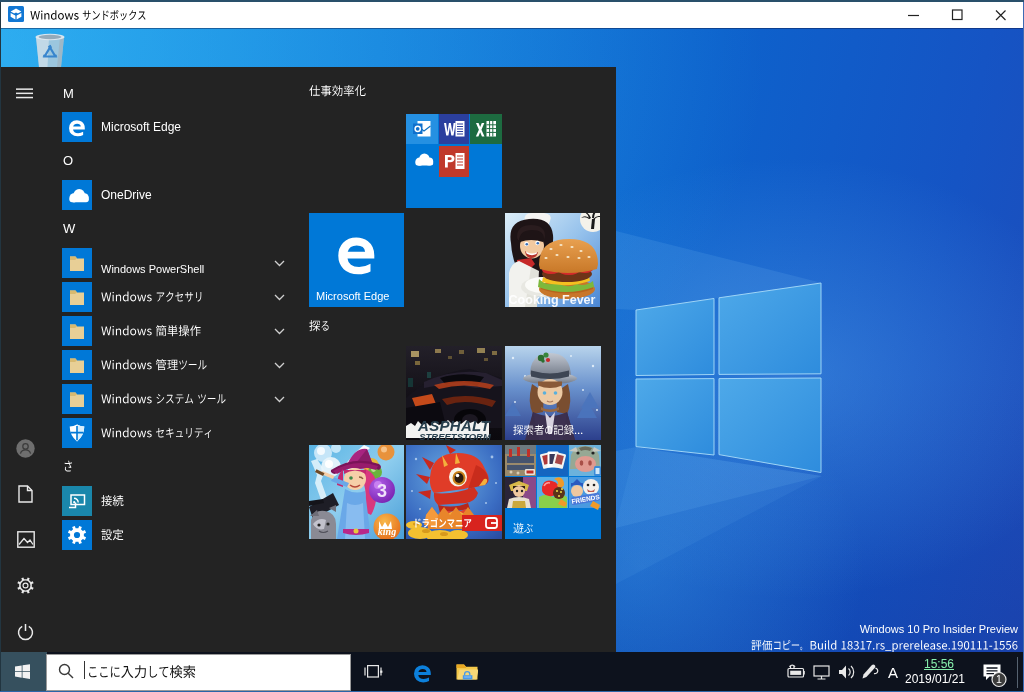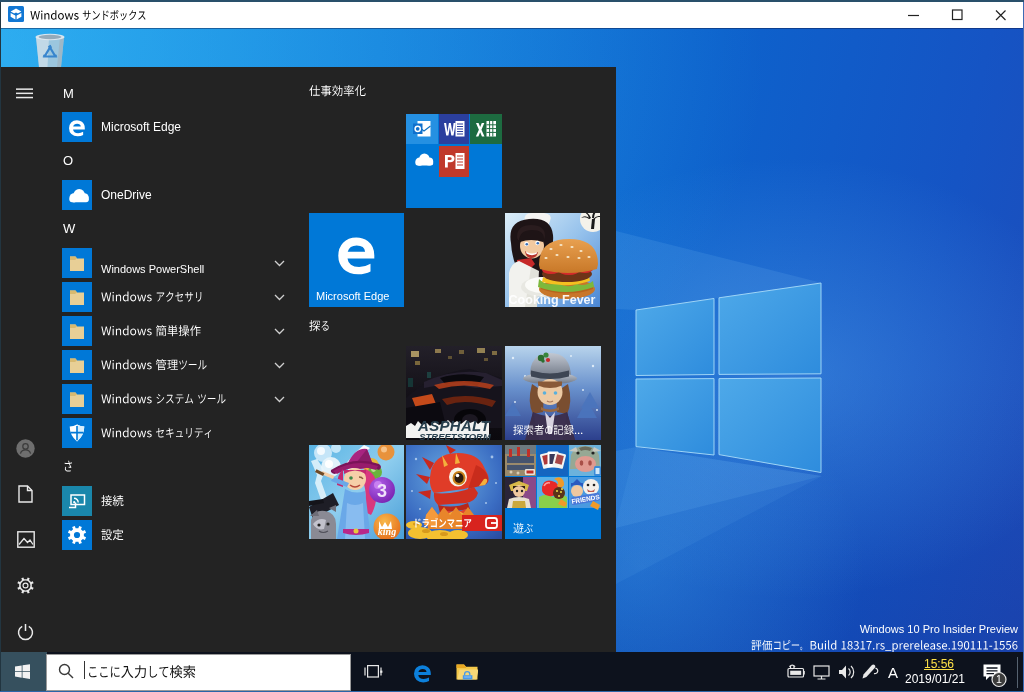--- a/index.html
+++ b/index.html
@@ -702,21 +702,21 @@
 <path d="M3.4 8.6 q2.8 -3 5.8 0" stroke-width="1.1"></path>
 <rect x="28" y="8" width="15" height="10"></rect>
 <path d="M31.5 21 h8 M35.5 18 V21"></path>
 <path d="M53 12 h3 l4 -4.5 v13 l-4 -4.5 h-3 Z" fill="#e8e8e8" stroke="none"></path>
 <path d="M62.5 10.5 a4.5 4.5 0 0 1 0 7 M65 8 a8 8 0 0 1 0 12" stroke-width="1.2"></path>
 <path d="M76.5 20.5 l1 -4 8.2 -9.2 q1.5 -1.6 3 -0.3 q1.4 1.3 0 2.9 L80.4 19 Z" fill="#e8e8e8" stroke="none"></path>
 <path d="M88 15.5 a2.8 2.8 0 1 0 1.4 -5.4" stroke-width="1.2"></path>
 </g>
   </svg>
 <div class="txt" style="left:888px;top:664px;color:#fff;font-size:15px;">A</div>
-<div class="txt" style="left:910px;top:657px;width:58px;text-align:center;color:#fde047;font-size:12px;text-decoration:underline;">15:56</div>
+<div class="txt" style="left:910px;top:657px;width:58px;text-align:center;color:#86efac;font-size:12px;text-decoration:underline;">15:56</div>
 <div class="txt" style="left:901px;top:672px;width:68px;text-align:center;color:#fff;font-size:12px;">2019/01/21</div>
 <svg class="abs" style="left:983px;top:664px;" width="24" height="24" viewBox="0 0 24 24">
 <path d="M0.5 0.5 H17.5 V12.5 H6.5 L3 16 V12.5 H0.5 Z" fill="#fff"></path>
 <g stroke="#0d121d" stroke-width="1.3">
       <path d="M3.5 4 H14.5 M3.5 6.8 H14.5 M3.5 9.6 H11"></path>
     </g>
 <circle cx="16" cy="15.5" r="7" fill="#3c3c3c" stroke="#e8e8e8" stroke-width="1.2"></circle>
 <text x="16" y="19.3" text-anchor="middle" font-family="Liberation Sans" font-size="10.5" fill="#fff">1</text>
 </svg>
 <div class="abs" style="left:1017px;top:657px;width:1px;height:31px;background:#566270;"></div>

